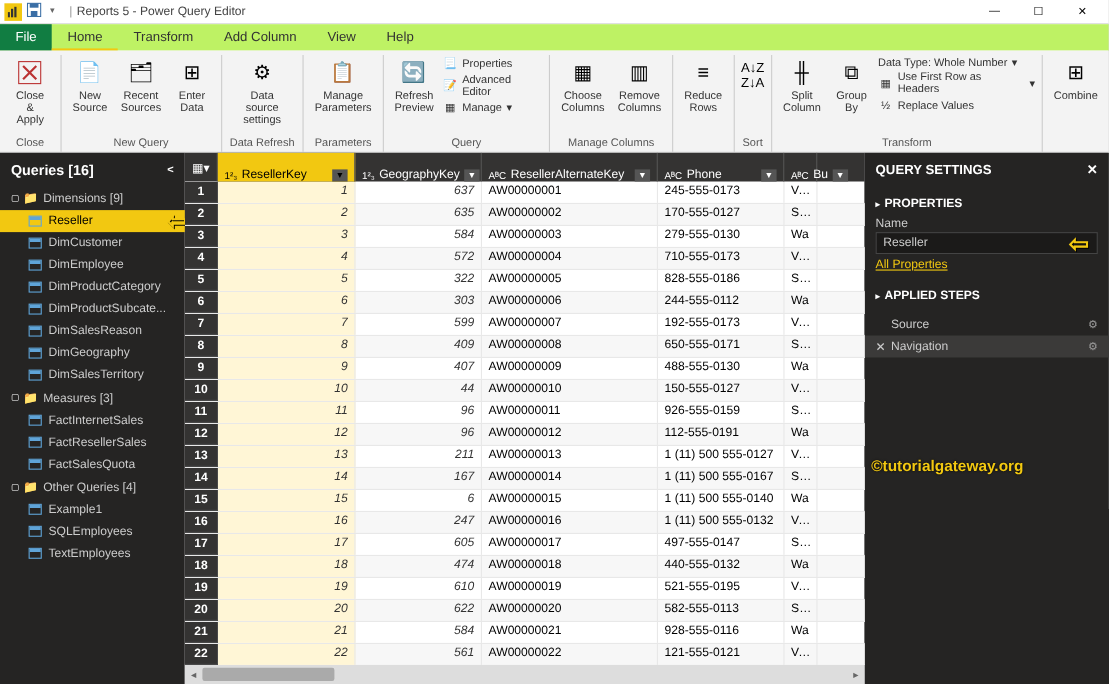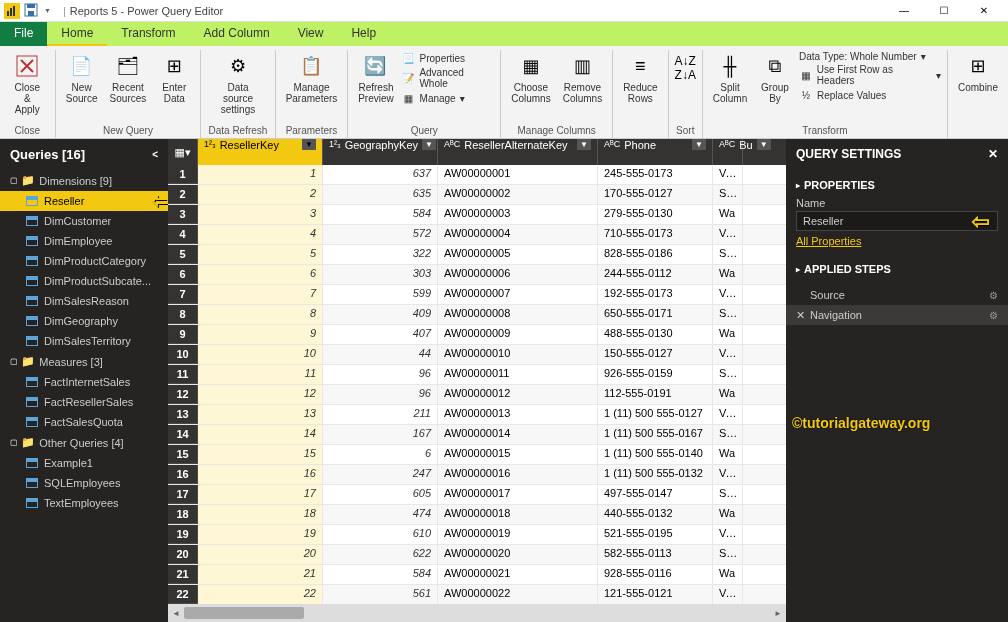--- a/index.html
+++ b/index.html
@@ -43,21 +43,21 @@
   .q-group .tri { font-size: 8px; color: #fff; }
   .q-group .folder { color: #F2C811; }
   .q-item { padding: 4px 10px 4px 26px; display:flex; align-items:center; gap:6px; cursor:default; position:relative;}
   .q-item.selected { background: #F2C811; color: #000; }
   .q-item .tblico { width: 12px; height: 10px; border: 1px solid #5fa4d8; background: linear-gradient(#5fa4d8 40%, transparent 40%); display:inline-block;}
   
   
   .table-area { flex: 1; display:flex; flex-direction:column; background: #fff; min-width:0; }
   .grid-head { display:flex; background: #343332; color:#fff; height: 26px; }
   .grid-head .rownum-h { width: 30px; border-right:1px solid #555; display:flex; align-items:center; justify-content:center;}
-  .grid-head .col { display:flex; align-items:flex-start; padding: 0 6px; border-right:1px solid #555; gap:4px; position:relative;}
+  .grid-head .col { display:flex; align-items:flex-end; padding: 0 6px; border-right:1px solid #555; gap:4px; position:relative;}
   .grid-head .col .drop { margin-left:auto; font-size:8px; background:#555; padding:1px 3px;}
   .grid-head .col.selected { background: #F2C811; color:#000; }
   .grid-head .type-ico { font-size:9px; }
   .grid-body { flex:1; overflow:auto; position:relative;}
   .grid-row { display:flex; height:20px; border-bottom:1px solid #e8e8e8; font-size:11px;}
   .grid-row:nth-child(even) { background:#f7f7f7; }
   .grid-row .rownum { width:30px; background:#343332; color:#fff; display:flex; align-items:center; justify-content:center; border-bottom:1px solid #4a4a4a; border-right:1px solid #4a4a4a; font-weight:bold;}
   .grid-row .cell { padding: 2px 6px; border-right:1px solid #e8e8e8; overflow:hidden; text-overflow:ellipsis; white-space:nowrap; }
   .cell.num { text-align:right; font-style: italic; color:#333;}
   .cell.sel { background: #fff6d6; }
@@ -184,21 +184,21 @@
           <div class="lbl" style="white-space:pre-line">Refresh
 Preview</div>
         </div>
       <div class="ribbon-stack">
         <div class="ribbon-mini">
             <span class="mico">📃</span>
             <span>Properties</span>
           </div>
         <div class="ribbon-mini">
             <span class="mico">📝</span>
-            <span>Advanced Whole</span>
+            <span>Advanced Editor</span>
           </div>
         <div class="ribbon-mini"><span class="mico">▦</span><span>Manage</span> ▾</div>
       </div>
     </div>
     <div class="label">Query</div>
   </div>
   <div class="ribbon-group">
     <div class="buttons">
       <div class="ribbon-btn">
           <div class="ico">▦</div>

